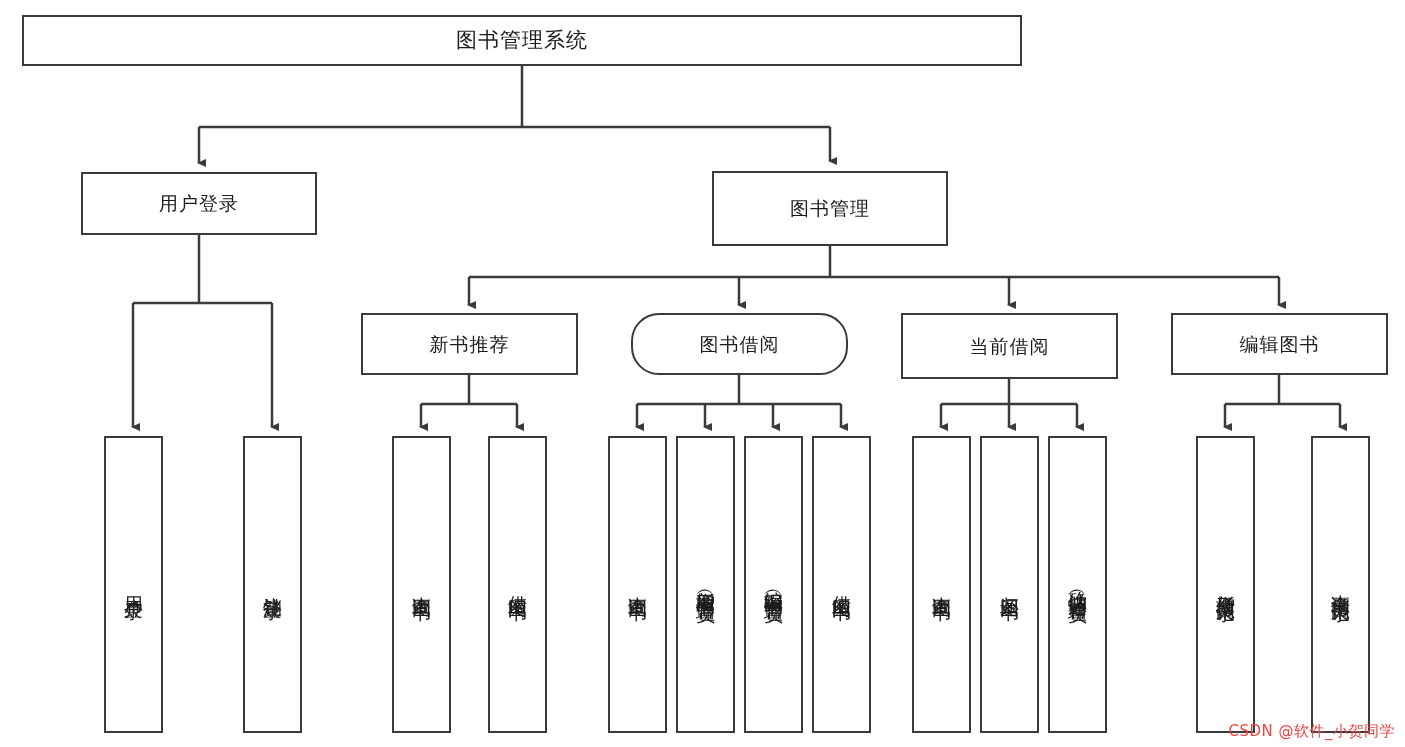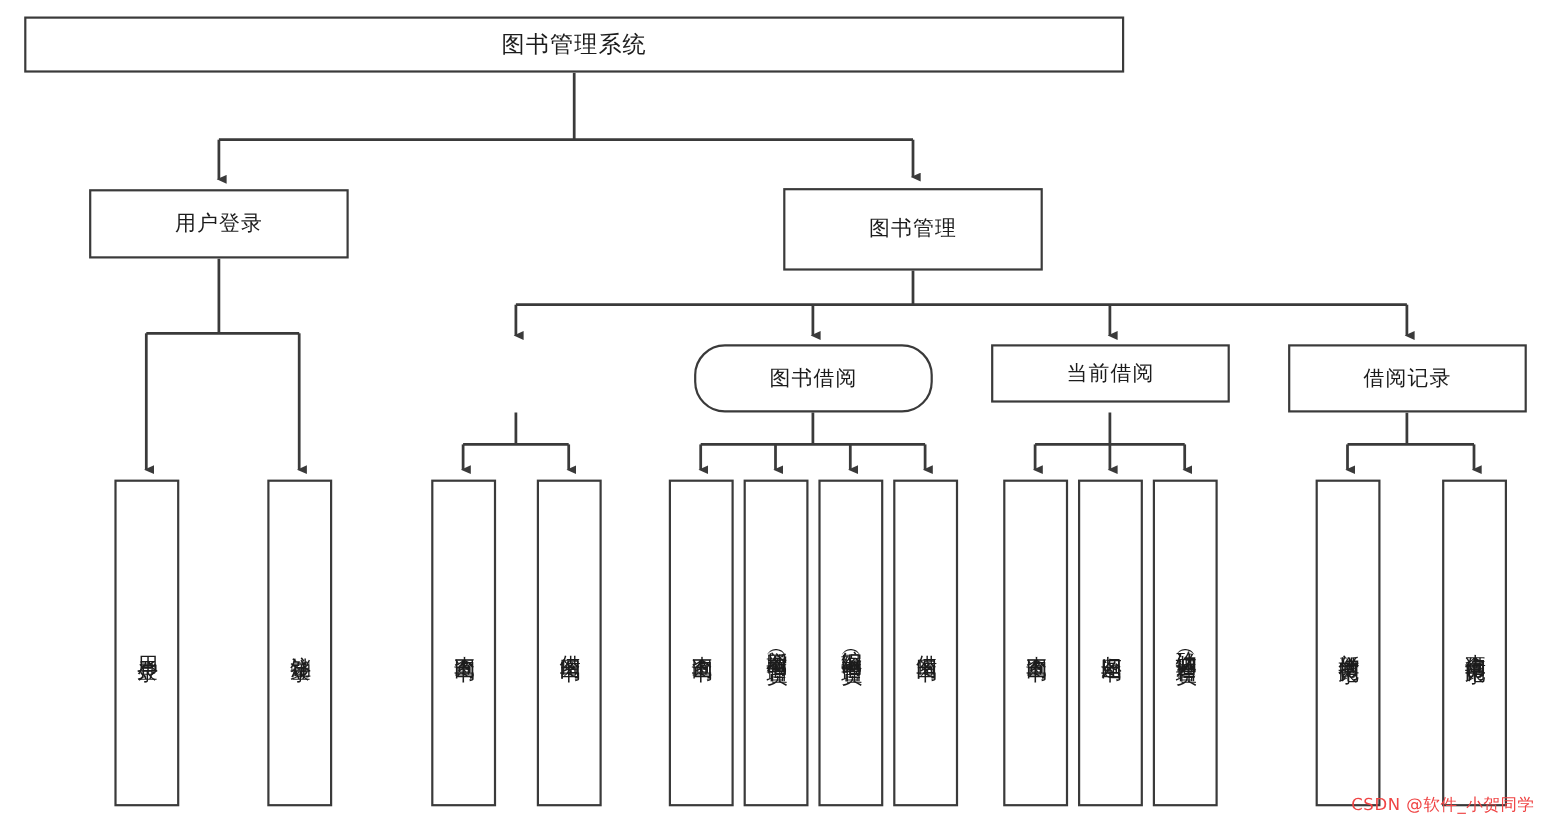--- a/index.html
+++ b/index.html
@@ -125,28 +125,31 @@
     <span class="lbl">图书管理系统</span>
   </div>
 
   <div class="node mid" style="left:81px; top:172px; width:236px; height:63px;">
     <span class="lbl">用户登录</span>
   </div>
   <div class="node mid" style="left:712px; top:171px; width:236px; height:75px;">
     <span class="lbl">图书管理</span>
   </div>
 
+  <div class="node mid" style="left:361px; top:313px; width:217px; height:62px;">
+    <span class="lbl">新书推荐</span>
+  </div>
   <div class="node mid" style="left:631px; top:313px; width:217px; height:62px;border-radius:28px;">
     <span class="lbl">图书借阅</span>
   </div>
-  <div class="node mid" style="left:901px; top:313px; width:217px; height:53px;">
+  <div class="node mid" style="left:901px; top:313px; width:217px; height:66px;">
     <span class="lbl">当前借阅</span>
   </div>
   <div class="node mid" style="left:1171px; top:313px; width:217px; height:62px;">
-    <span class="lbl">借阅记录</span>
+    <span class="lbl">编辑图书</span>
   </div>
 
   <div class="node leaf" style="left:104px; top:436px; width:59px; height:297px;">
     <span class="lbl">用户登录</span>
   </div>
   <div class="node leaf" style="left:243px; top:436px; width:59px; height:297px;">
     <span class="lbl">注销登录</span>
   </div>
 
   <div class="node leaf" style="left:392px; top:436px; width:59px; height:297px;">

